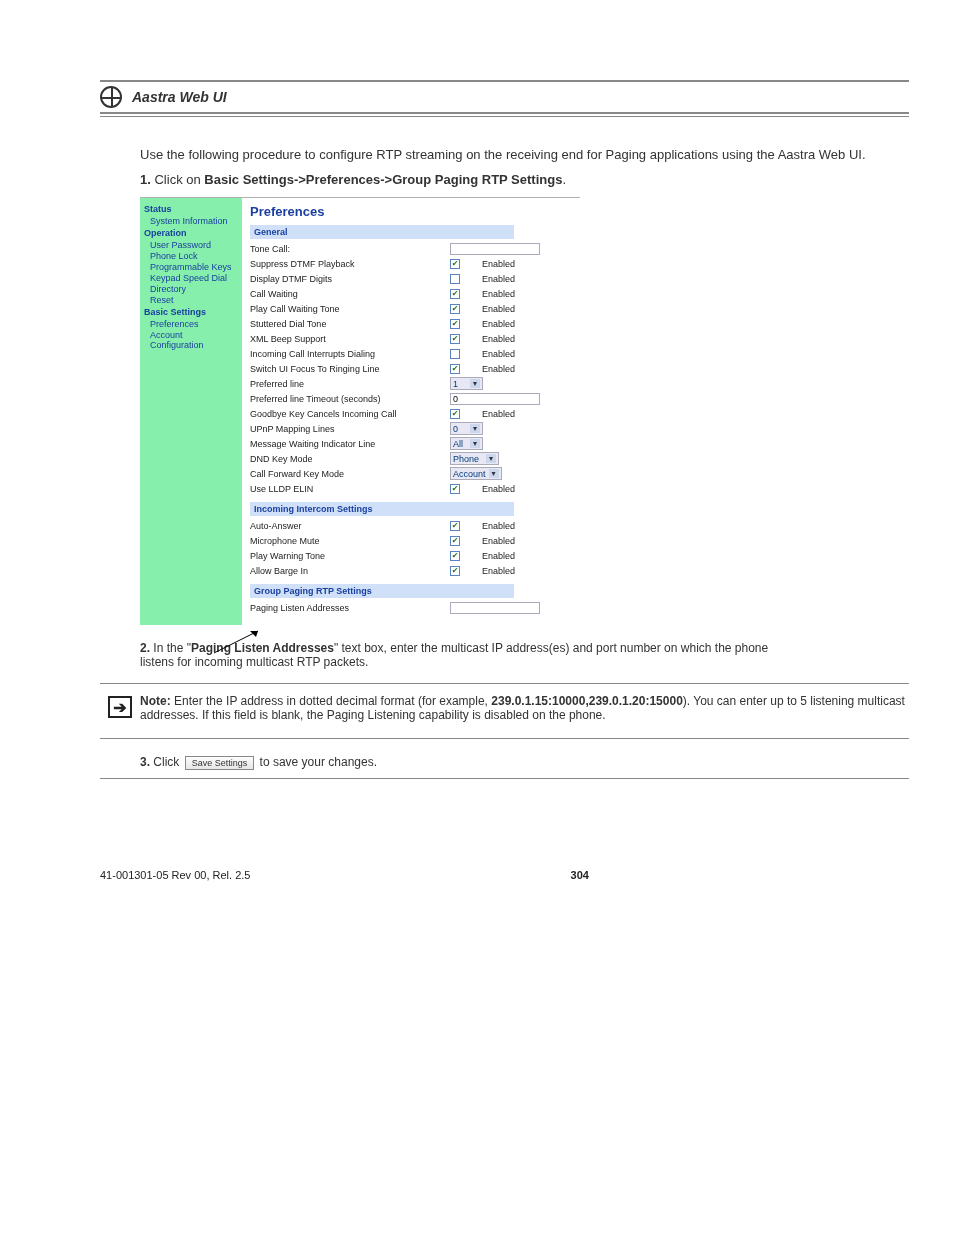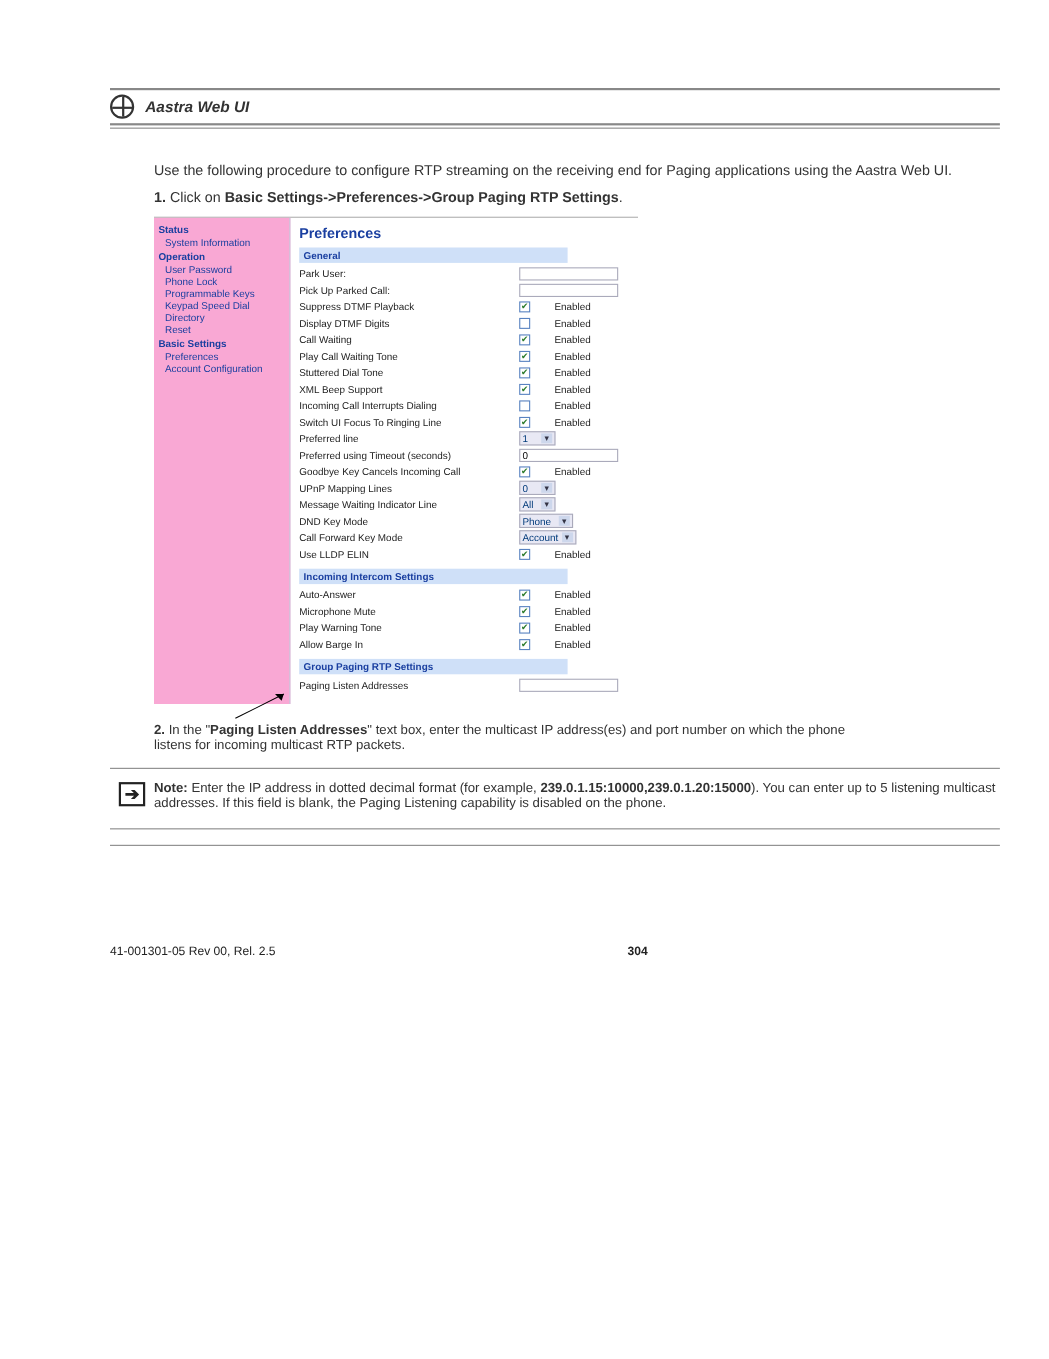--- a/index.html
+++ b/index.html
@@ -45,23 +45,23 @@
   .shot {
     width: 440px;
     font-size: 9px;
     font-family: Arial, sans-serif;
     color: #003a7a;
     border-top: 1px solid #b0b0b0;
     display: flex;
     background: #fff;
   }
   .sidebar {
-    width: 124px;
+    width: 102px;
     padding: 4px 4px;
-    background: #f9a8d4;
+    background: #86efac;
     border-right: 1px solid #c8c8dc;
   }
   .side-h { color: #1a3fa0; font-weight: bold; margin: 2px 0; }
   .side-item { color: #1a3fa0; margin: 1px 0 1px 6px; cursor: pointer; }
   .main {
     flex: 1;
     padding: 6px 8px 10px 8px;
   }
   .page-title {
     color: #1a3fa0;
@@ -69,21 +69,21 @@
     font-size: 13px;
     margin: 0 0 6px 0;
   }
   .sect-band {
     background: #cfe0f8;
     padding: 2px 4px;
     font-weight: bold;
     color: #1a3fa0;
     margin: 6px 0 2px 0;
     font-size: 9px;
-    width: 244px;
+    width: 264px;
   }
   .row {
     display: flex;
     align-items: center;
     height: 15px;
     font-size: 9px;
   }
   .row-label { width: 200px; color: #222; }
   .row-ctrl { flex: 1; display: flex; align-items: center; gap: 2px; }
   .cb { width: 10px; height: 10px; border: 1px solid #5882c0; background: #fff; display: inline-flex; align-items: center; justify-content: center; font-size: 8px; color: #2a7a2a; line-height: 1; }
@@ -168,27 +168,21 @@
         <div class="side-h">Basic Settings</div>
         <div class="side-item">Preferences</div>
         <div class="side-item">Account Configuration</div>
       </div>
       <div class="main">
         <div class="page-title">Preferences</div>
 
         <div class="sect-band">General</div>
 
         <div class="row">
-            <div class="row-label">Park User:</div>
-            <div class="row-ctrl">
-              <input class="tin" style="">
-            </div>
-          </div>
-        <div class="row">
-            <div class="row-label">Pick Up Parked Call:</div>
+            <div class="row-label">Tone Call:</div>
             <div class="row-ctrl">
               <input class="tin" style="">
             </div>
           </div>
         <div class="row">
             <div class="row-label">Suppress DTMF Playback</div>
             <div class="row-ctrl">
               <span class="cb checked"></span>
               <span class="en-label">Enabled</span>
             </div>
@@ -245,21 +239,21 @@
         <div class="row">
             <div class="row-label">Preferred line</div>
             <div class="row-ctrl">
               <span class="sel sm">
                 <span class="val">1</span>
                 <span class="arr">▾</span>
               </span>
             </div>
           </div>
         <div class="row">
-            <div class="row-label">Preferred using Timeout (seconds)</div>
+            <div class="row-label">Preferred line Timeout (seconds)</div>
             <div class="row-ctrl">
               <input class="tin" value="0" style="">
             </div>
           </div>
         <div class="row">
             <div class="row-label">Goodbye Key Cancels Incoming Call</div>
             <div class="row-ctrl">
               <span class="cb checked"></span>
               <span class="en-label">Enabled</span>
             </div>
@@ -364,20 +358,24 @@
       <div class="note-box">➔</div>
     </div>
     <div class="note-body">
       <p>
         <span class="bold">Note:</span>
         <span>Enter the IP address in dotted decimal format (for example, </span><span class="bold">239.0.1.15:10000,239.0.1.20:15000</span><span>). You can enter up to 5 listening multicast addresses. If this field is blank, the Paging Listening capability is disabled on the phone.</span>
       </p>
     </div>
   </div>
 
+  <div class="step-text">
+    <span class="bold">3.</span>
+    <span>Click </span><span class="save-btn">Save Settings</span><span> to save your changes.</span>
+  </div>
   <div style="border-top:1px solid #888;margin-top:8px"></div>
 
   <div class="footer">
     <span>41-001301-05 Rev 00, Rel. 2.5</span>
     <span class="mid">304</span>
     <span></span>
   </div>
 </div>
 
 </body></html>

